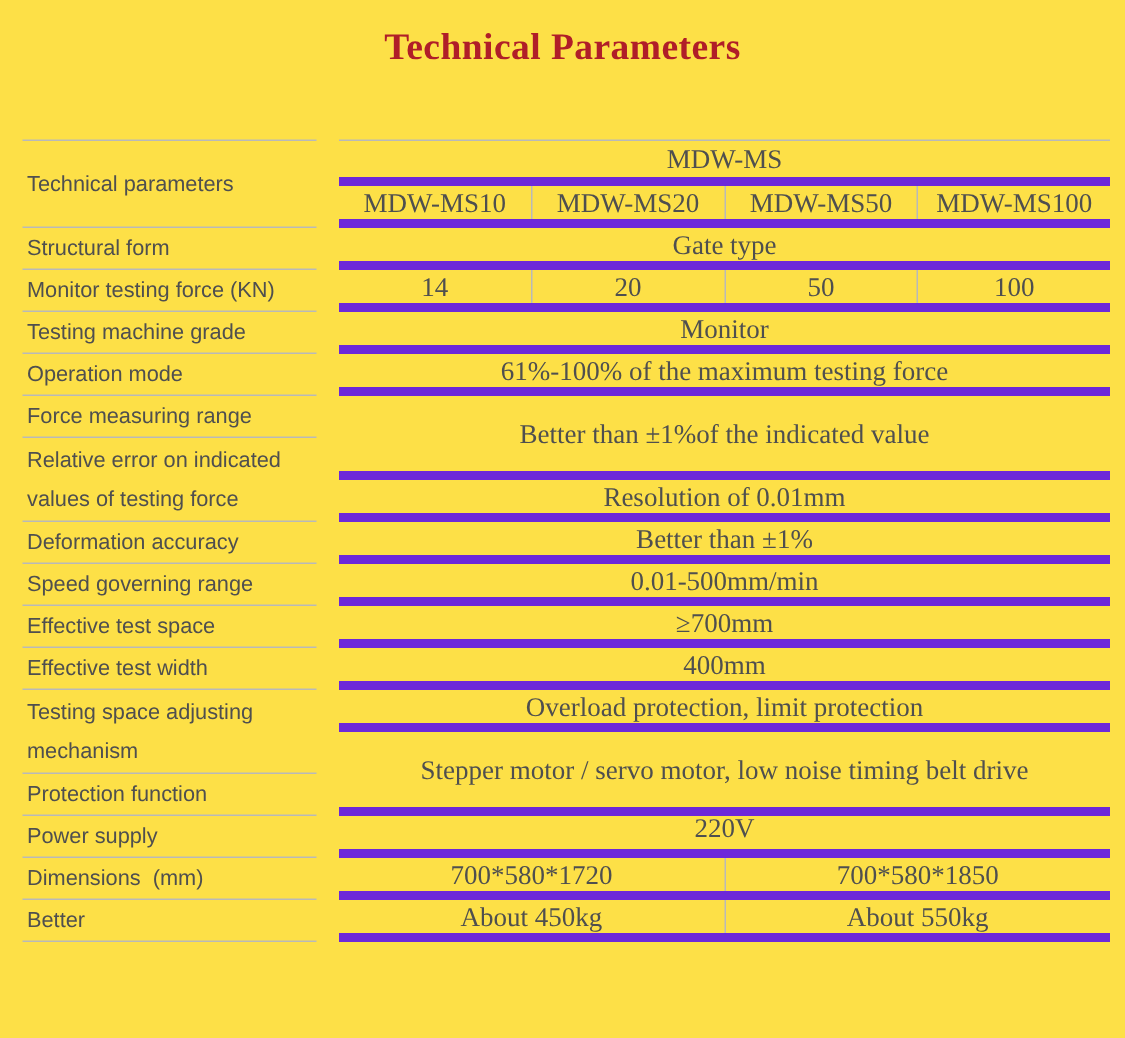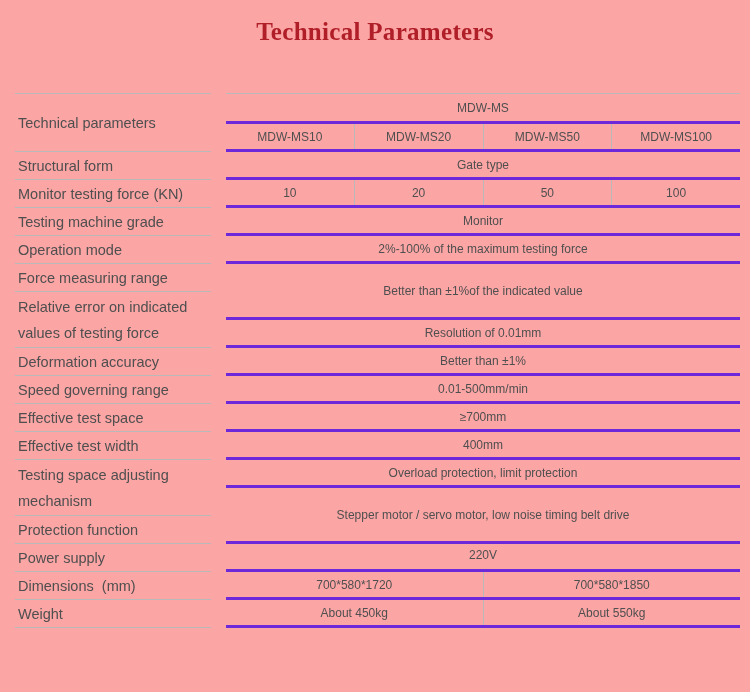--- a/index.html
+++ b/index.html
@@ -1,20 +1,20 @@
 <!DOCTYPE html>
 <html><head>
 <meta charset="utf-8">
 <style>
   * { margin:0; padding:0; box-sizing:border-box; }
   html,body { background:#ffffff; }
   .page {
     position:relative;
     width:750px; height:692px;
-    background:#fca5a5;
+    background:#fde047;
     font-family:"Liberation Sans","DejaVu Sans",sans-serif;
     color:#4f4f4f;
     overflow:hidden;
   }
   .title {
     position:absolute; top:18px; left:0; width:100%;
     text-align:center;
     font-family:"Liberation Serif","DejaVu Serif",serif;
     font-size:25px; font-weight:bold;
     color:#b01e28;
@@ -36,22 +36,23 @@
     font-size:14.5px; line-height:26px;
     white-space:pre-wrap;
   }
   
   .right-col {
     width:514px;
     border-top:1px solid #b9b9b9;
   }
   .rc {
     display:flex;
-    border-bottom:3px solid #6d28d9;
-    font-size:12px;
+    border-bottom:6px solid #6d28d9;
+    font-size:18px;
+    font-family:Liberation Serif, serif;
   }
   .cell {
     flex:1;
     display:flex; align-items:center; justify-content:center;
     text-align:center;
     line-height:24px;
     padding:0 6px;
   }
   .cell.bdr { border-right:1px solid #b9b9b9; }
   .rc.low .cell { align-items:flex-end; padding-bottom:2px; }
@@ -79,54 +80,54 @@
       <div class="lc h28">Force measuring range</div>
       <div class="lc h56">Relative error on indicated values of testing force</div>
       <div class="lc h28">Deformation accuracy</div>
       <div class="lc h28">Speed governing range</div>
       <div class="lc h28">Effective test space</div>
       <div class="lc h28">Effective test width</div>
       <div class="lc h56">Testing space adjusting mechanism</div>
       <div class="lc h28">Protection function</div>
       <div class="lc h28">Power supply</div>
       <div class="lc h28">Dimensions  (mm)</div>
-      <div class="lc h28">Weight</div>
+      <div class="lc h28">Better</div>
     </div>
 
     <div class="right-col">
 
       <div class="rc h30">
         <div class="cell">MDW-MS</div>
       </div>
 
       <div class="rc h28">
         <div class="cell bdr">MDW-MS10</div>
         <div class="cell bdr">MDW-MS20</div>
         <div class="cell bdr">MDW-MS50</div>
         <div class="cell">MDW-MS100</div>
       </div>
 
       <div class="rc h28">
         <div class="cell">Gate type</div>
       </div>
 
       <div class="rc h28">
-        <div class="cell bdr">10</div>
+        <div class="cell bdr">14</div>
         <div class="cell bdr">20</div>
         <div class="cell bdr">50</div>
         <div class="cell">100</div>
       </div>
 
 
       <div class="rc h28">
         <div class="cell">Monitor</div>
       </div>
 
       <div class="rc h28">
-        <div class="cell">2%-100% of the maximum testing force</div>
+        <div class="cell">61%-100% of the maximum testing force</div>
       </div>
 
       <div class="rc h56">
         <div class="cell">Better than ±1%of the indicated value</div>
       </div>
 
       <div class="rc h28">
         <div class="cell">Resolution of 0.01mm</div>
       </div>
 

